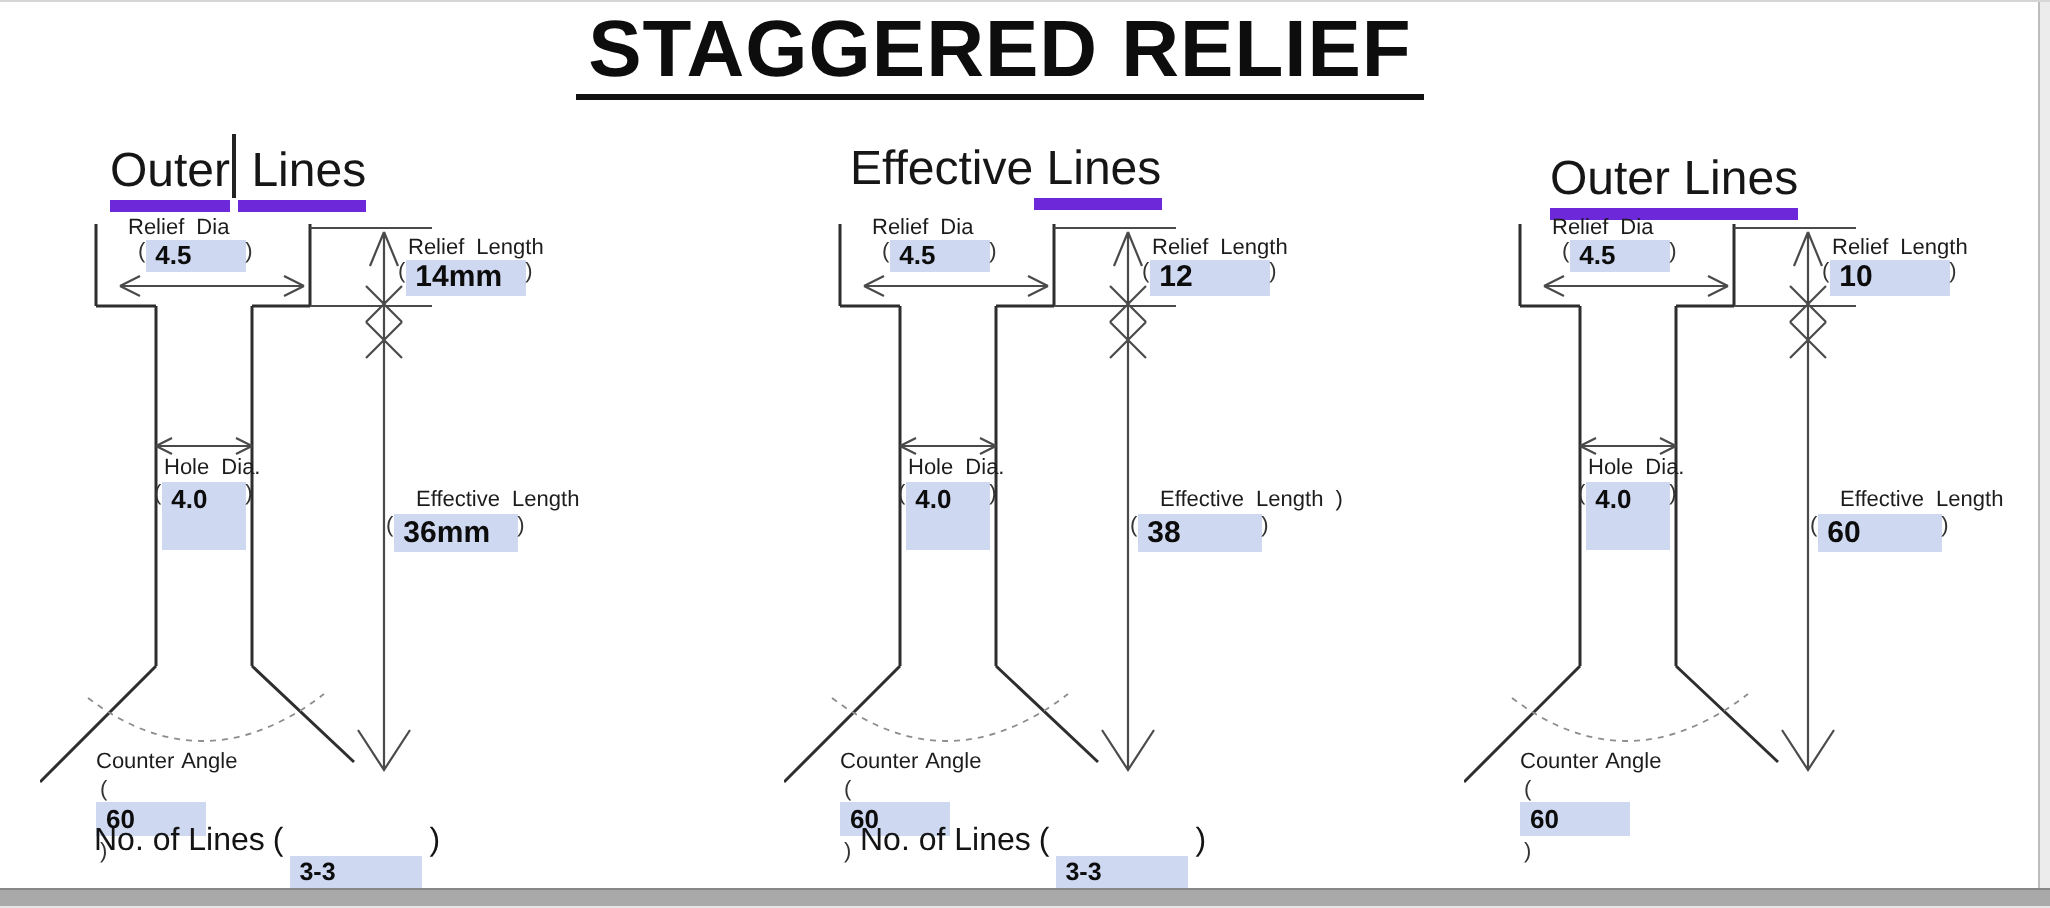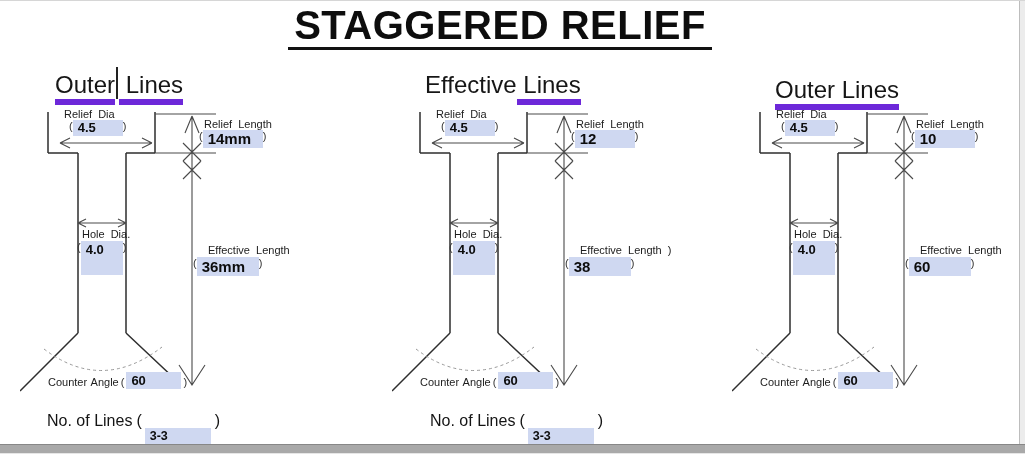--- a/index.html
+++ b/index.html
@@ -38,21 +38,21 @@
   .relief-dia-row .vbox{width:50px;height:16px;font-size:13px;line-height:16px;}
   .relief-len-lbl{left:184px;top:117px;}
   .relief-len-row{left:179px;top:129px;}
   .relief-len-row .vbox{width:60px;height:18px;font-size:15px;line-height:18px;}
   .hole-lbl{left:62px;top:227px;}
   .hole-row{left:57px;top:240px;}
   .hole-row .vbox{width:42px;height:34px;font-size:13px;line-height:17px;}
   .eff-lbl{left:188px;top:243px;}
   .eff-row{left:173px;top:256px;}
   .eff-row .vbox{width:62px;height:19px;font-size:15px;line-height:19px;}
-  .counter-row{left:28px;top:371px;align-items:center;}
+  .counter-row{left:28px;top:371px;align-items:flex-start;flex-direction:column;}
   .counter-row .clabel{font-size:11px;color:#1c1c1c;padding-top:3px;word-spacing:1px;}
   .counter-row .paren{padding-top:3px;margin:0 2px;}
   .counter-row .vbox{width:55px;height:17px;font-size:13px;line-height:17px;}
   .lines-row{top:411px;font-size:16px;color:#141414;}
   #p1 .lines-row{left:27px;} #p2 .lines-row{left:38px;}
   .lines-row .lparen{font-size:16px;margin:0 3px 0 4px;}
   .lines-row .vbox{width:66px;height:17px;font-size:12.5px;line-height:17px;margin-top:16px;}
   
   .right-strip{position:absolute;left:1019px;top:0;width:6px;height:454px;
                background:#ececec;border-left:1px solid #bdbdbd;box-sizing:border-box;}

